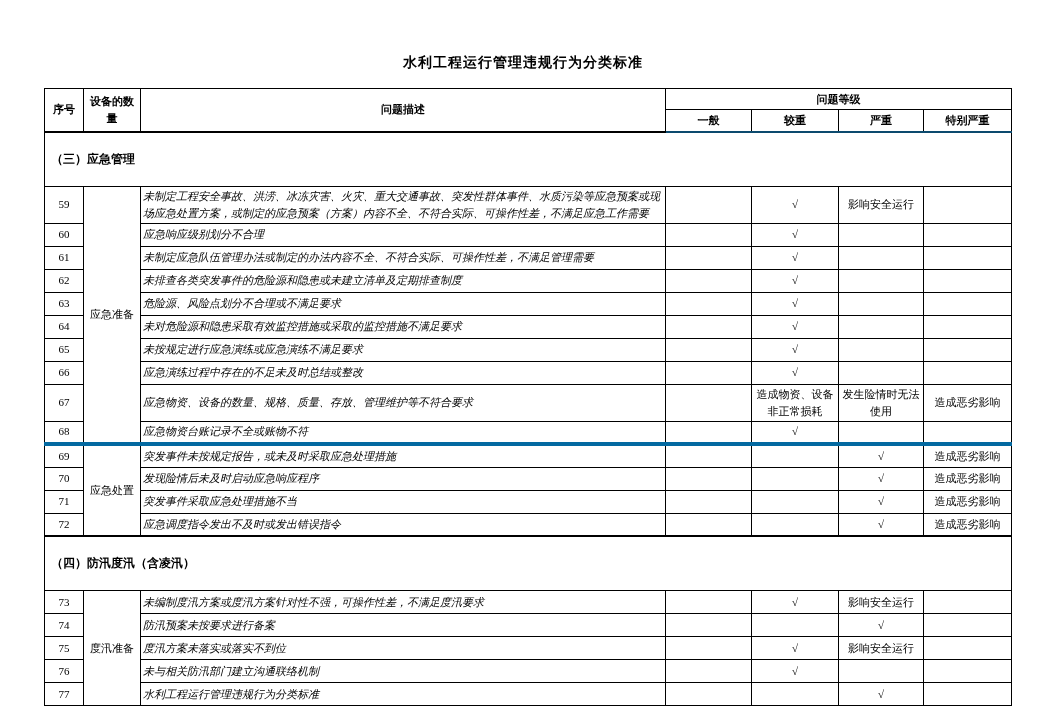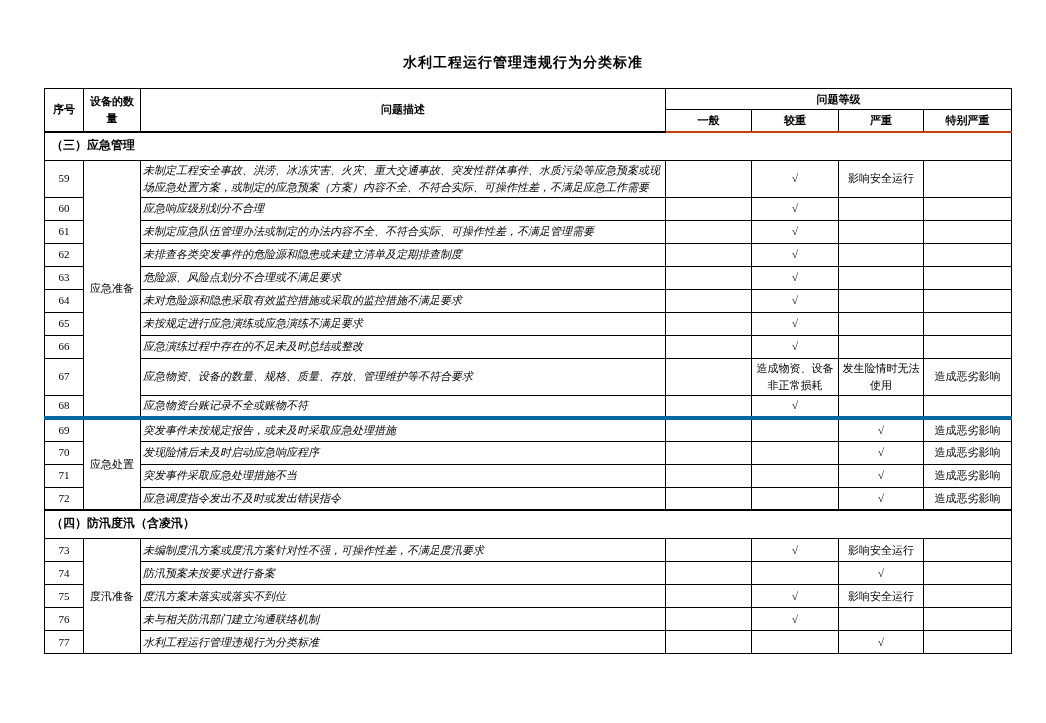--- a/index.html
+++ b/index.html
@@ -10,30 +10,30 @@
        font-family:"Liberation Sans","DejaVu Sans",sans-serif;
        font-size:14px;font-weight:bold;letter-spacing:1px;}
   table.main{position:absolute;top:88px;left:44px;width:967px;
        border-collapse:collapse;table-layout:fixed;}
   table.main th,table.main td{border:1px solid #000;overflow:hidden;
        font-size:11px;line-height:17px;vertical-align:middle;padding:1px 2px;}
   thead th{font-family:"Liberation Sans","DejaVu Sans",sans-serif;
        font-size:12px;font-weight:bold;padding:0;}
   thead tr.grade-group-row{height:21px;}
   thead tr.sub-header{height:22px;}
-  thead tr.sub-header th{border-bottom:2px solid #c2410c;}
+  thead tr.sub-header th{border-bottom:2px solid #0c4a6e;}
   thead th.span-col{border-bottom:2px solid #000;}
   tbody tr{height:23px;}
   tbody tr.tall{height:37px;}
   td.c{text-align:center;}
   td.item{text-align:center;}
   td.desc{text-align:left;padding:1px 4px;font-style:italic;}
   tr.section-row td{border-top:2px solid #000;text-align:left;
-       font-family:Liberation Mono, monospace;
-       font-size:12px;font-weight:bold;padding:4px 6px;height:19px;}
+       font-family:Liberation Sans, sans-serif;
+       font-size:12px;font-weight:bold;padding:17px 6px;height:19px;}
   tr.thick-top td{border-top:4px solid #0369a1;}
 </style>
 </head>
 <body>
 
 <div class="page">
   <div class="doc-title">水利工程运行管理违规行为分类标准</div>
 
   <table class="main">
     <colgroup>

